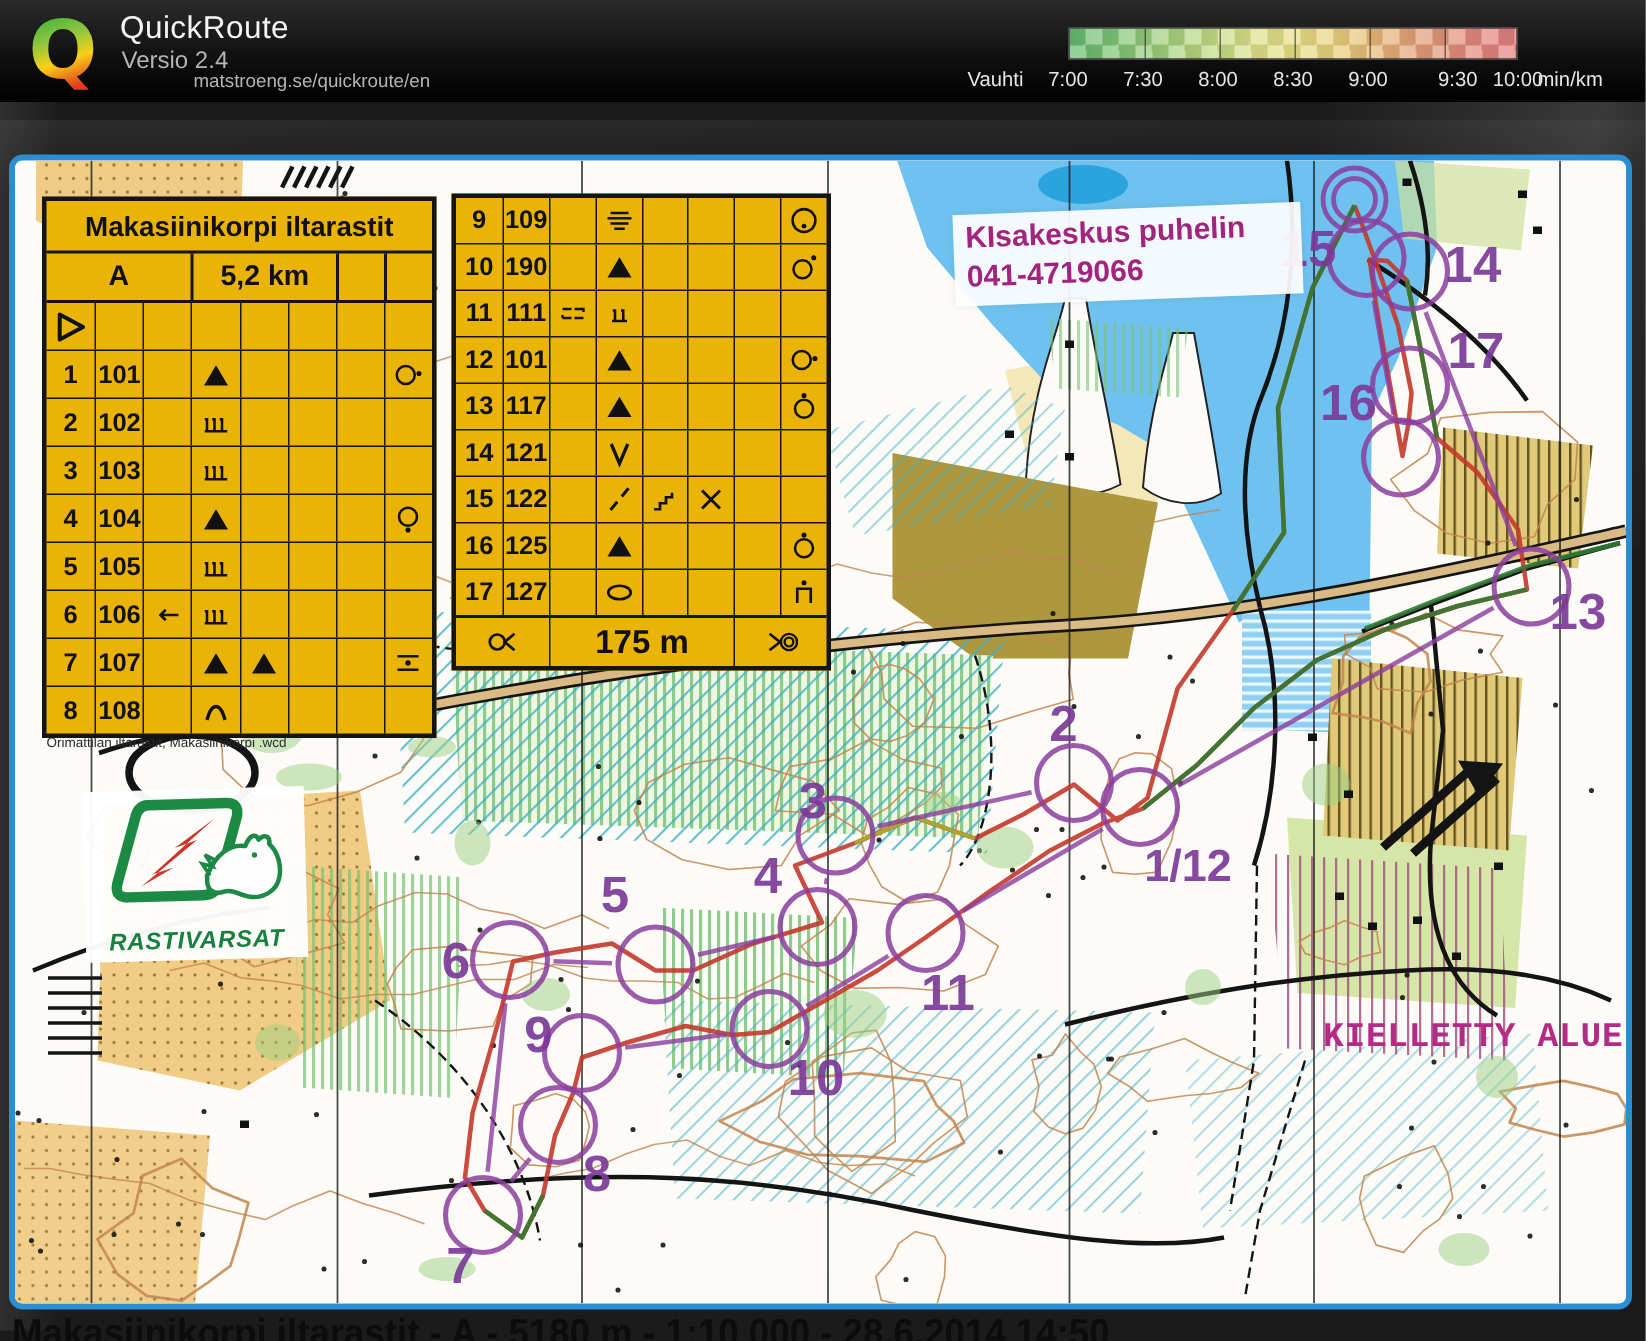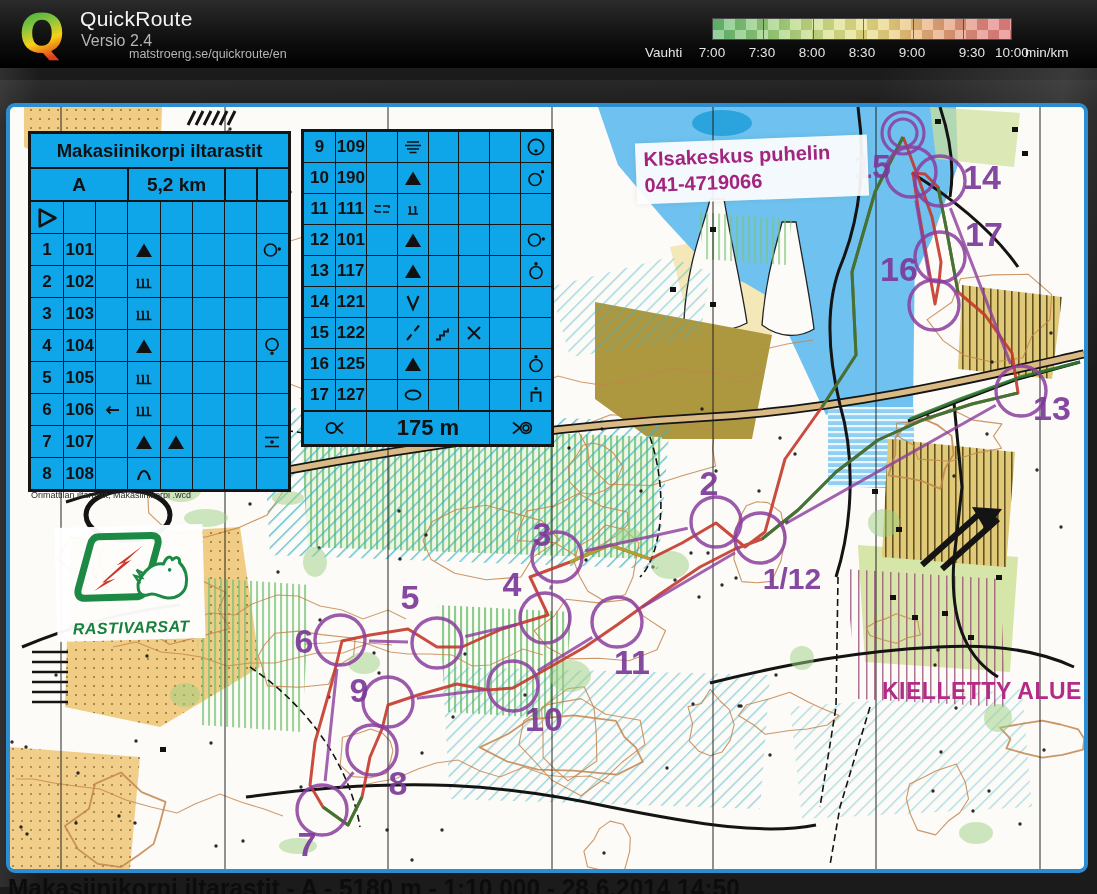--- a/index.html
+++ b/index.html
@@ -27,21 +27,21 @@
   #wr1{left:0;top:80px;width:1097px;height:60px;background:linear-gradient(179deg,rgba(120,120,120,.18),rgba(255,255,255,0) 60%);}
   #wr2{left:880px;top:67px;width:217px;height:300px;background:linear-gradient(100deg,rgba(255,255,255,0),rgba(150,150,150,.25) 70%,rgba(255,255,255,0));}
   #wr3{left:0;top:67px;width:40px;height:820px;background:linear-gradient(90deg,rgba(110,110,110,.25),rgba(255,255,255,0));}
 
   
   #frame{position:absolute;left:6px;top:103px;width:1074px;height:762px;border:4px solid #2b8ed3;
     border-radius:9px;overflow:hidden;background:#fcfbf7;z-index:5;}
   #mapsvg{position:absolute;left:0;top:0;}
 
   
-  .ctable{position:absolute;background:#0ea5e9;border:3px solid #151515;z-index:10;color:#111;}
+  .ctable{position:absolute;background:#eab308;border:3px solid #151515;z-index:10;color:#111;}
   #card-left{left:28px;top:131px;width:257px;}
   #card-right{left:301px;top:129px;width:247px;}
   .ct-title{height:33px;line-height:33px;text-align:center;font-weight:bold;font-size:18.5px;border-bottom:2.5px solid #151515;}
   .ct-sub{display:grid;grid-template-columns:3fr 3fr 1fr 1fr;height:31px;border-bottom:2.5px solid #151515;}
   .ct-sub>div{border-left:2px solid #151515;display:flex;align-items:center;justify-content:center;font-weight:bold;font-size:19px;}
   .ct-sub>div:first-child{border-left:none;}
   .crow{display:grid;grid-template-columns:repeat(8,1fr);height:31px;border-bottom:1.8px solid #151515;}
   #card-right .crow{height:30px;}
   .crow:last-child{border-bottom:none;}
   .ccell{border-left:1.8px solid #151515;display:flex;align-items:center;justify-content:center;
@@ -49,21 +49,21 @@
   .ccell:first-child{border-left:none;}
   .cfinal{display:grid;grid-template-columns:2fr 4fr 2fr;height:32px;border-top:2.5px solid #151515;}
   .cfinal>div{border-left:1.8px solid #151515;display:flex;align-items:center;justify-content:center;font-weight:bold;font-size:22px;}
   .cfinal>div:first-child{border-left:none;}
 
   
   #credits{position:absolute;left:31px;top:479px;z-index:9;font-size:9px;color:#2a2a2a;line-height:11px;}
   #phone{position:absolute;left:636px;top:139px;width:216px;padding:3px 8px 6px;z-index:9;
     background:rgba(253,253,253,.93);transform:rotate(-2.2deg);box-shadow:0 0 6px rgba(0,0,0,.08);}
   #phone div{font-size:20px;font-weight:bold;color:#a2247f;line-height:26px;}
-  #kielletty{position:absolute;left:882px;top:678px;z-index:9;font-size:23px;font-weight:bold;color:#b32b86;letter-spacing:.5px;}
+  #kielletty{position:absolute;left:882px;top:678px;z-index:9;font-size:23px;font-weight:bold;color:#b32b86;letter-spacing:.5px;font-family:Liberation Mono, monospace;}
   #club{position:absolute;left:56px;top:526px;width:148px;height:114px;z-index:9;
     background:rgba(255,255,255,.96);transform:rotate(-1.6deg);}
   #club-text{position:absolute;left:0;bottom:3px;width:100%;text-align:center;color:#17813f;
     font-weight:bold;font-style:italic;font-size:16px;letter-spacing:.5px;}
   #footer{position:absolute;left:8px;top:873px;z-index:12;font-weight:bold;font-size:26px;color:#0c0c0c;
     white-space:nowrap;transform:scaleX(.94);transform-origin:left top;}
 </style>
 </head>
 <body>
 

